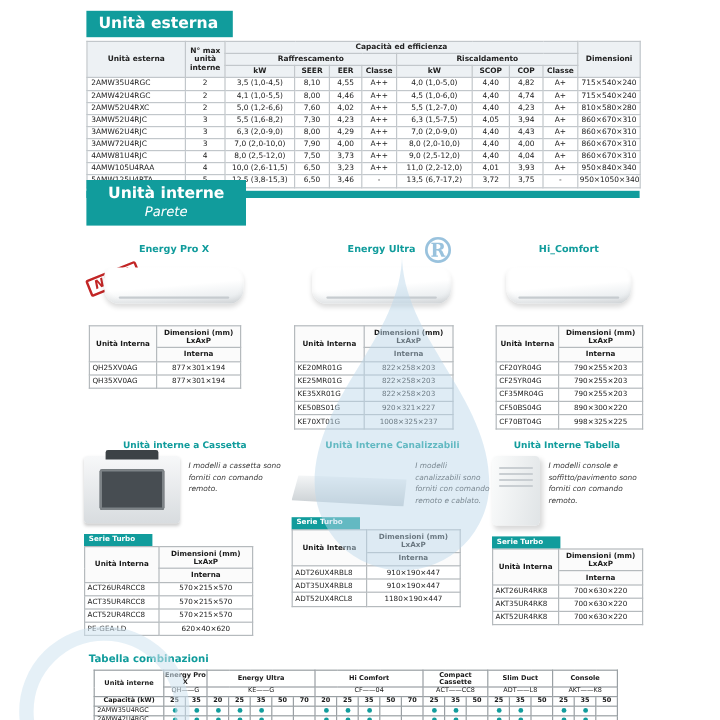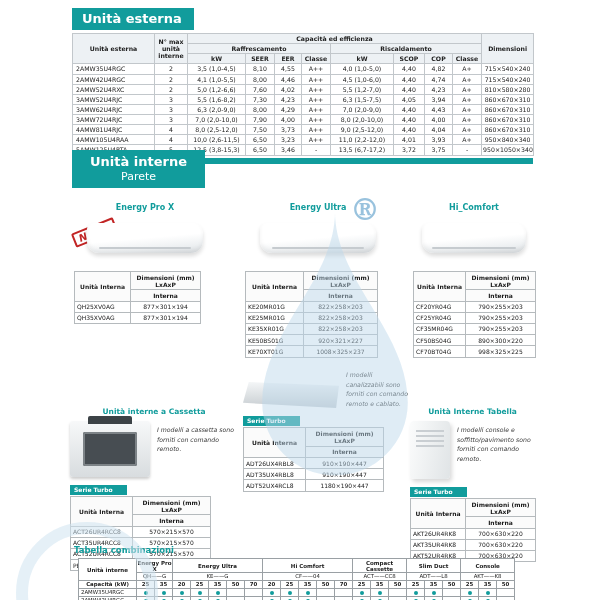--- a/index.html
+++ b/index.html
@@ -5,21 +5,21 @@
   html,body{margin:0;padding:0;background:#fff;}
   .page{position:relative;width:600px;height:600px;background:#fff;overflow:hidden;
         font-family:"DejaVu Sans","Liberation Sans",sans-serif;color:#1a1a1a;}
 
   
   .title-box{display:inline-block;background:var(--accent);color:#fff;font-weight:bold;
              font-size:13px;padding:3px 12px 4px 10px;}
   .int-box{position:absolute;left:72px;top:150px;background:var(--accent);color:#fff;
            text-align:center;padding:4px 18px 5px 18px;}
   .int-box .l1{font-size:13px;font-weight:bold;line-height:1.2;}
-  .int-box .l2{font-size:11px;line-height:1.2;}
+  .int-box .l2{font-size:11px;font-style:italic;line-height:1.2;}
 
   
   #sec-external{position:absolute;left:72px;top:8px;width:461px;}
   table.ext{border-collapse:collapse;table-layout:fixed;width:461px;margin-top:3px;
             font-size:6.2px;line-height:1.15;}
   table.ext th,table.ext td{border:1px solid #c2c7cb;padding:1px 1px;text-align:center;}
   table.ext thead th{background:#edf1f4;font-weight:bold;color:#222;}
   table.ext tbody td{background:#fff;}
   table.ext tbody td:first-child{text-align:left;padding-left:3px;}
   .teal-bar{height:6px;background:var(--accent);margin-top:2px;}
@@ -39,21 +39,21 @@
 
   
   table.dim{border-collapse:collapse;table-layout:fixed;width:100%;font-size:6px;line-height:1.2;
             margin-top:6px;background:#fff;}
   table.dim th,table.dim td{border:1px solid #b5babd;padding:1.5px 1px;text-align:center;}
   table.dim thead th{font-weight:bold;background:#fbfbfb;}
   table.dim tbody td:first-child{text-align:left;padding-left:2px;}
 
   
   .acc{position:absolute;}
-  .acc-title{color:var(--accent);font-weight:bold;font-size:7.5px;text-align:center;margin-bottom:5px;margin-top:41px;}
+  .acc-title{color:var(--accent);font-weight:bold;font-size:7.5px;text-align:center;margin-bottom:5px;}
   .acc-body{display:flex;gap:7px;align-items:flex-start;}
   .acc-desc{flex:1;font-style:italic;font-size:6.2px;color:#3a3a3a;line-height:1.55;padding-top:4px;}
   .serie-tag{display:inline-block;background:var(--accent);color:#fff;font-weight:bold;
              font-size:6px;padding:1.5px 14px 1.5px 4px;margin-top:7px;}
   .acc table.dim{margin-top:0;}
 
   .ac-cassette{position:relative;width:80px;height:56px;background:linear-gradient(#f7f8f9,#d8dcdf);
                border-radius:3px;box-shadow:0 2px 3px rgba(0,0,0,.2);flex:none;}
   .ac-cassette::before{content:"";position:absolute;left:18px;right:18px;top:-5px;height:8px;
                        background:#3c4246;border-radius:2px 2px 0 0;}
@@ -422,20 +422,21 @@
           </tr>
           <tr>
             <td>PE-GEA-LD</td>
             <td>620×40×620</td>
           </tr>
         </tbody>
     </table>
   </div>
 
   <div class="acc" style="left:243px;top:366px;width:168px;">
+    <div class="acc-title">Unità Interne Canalizzabili</div>
     <div class="acc-body">
       <div class="ac-duct"></div>
       <div class="acc-desc">I modelli canalizzabili sono forniti con comando remoto e cablato.</div>
     </div>
     <div class="serie-tag">Serie Turbo</div>
     <table class="dim" style="width:140px;">
       <colgroup>
           <col style="width:62px">
           <col style="width:78px">
         </colgroup>

